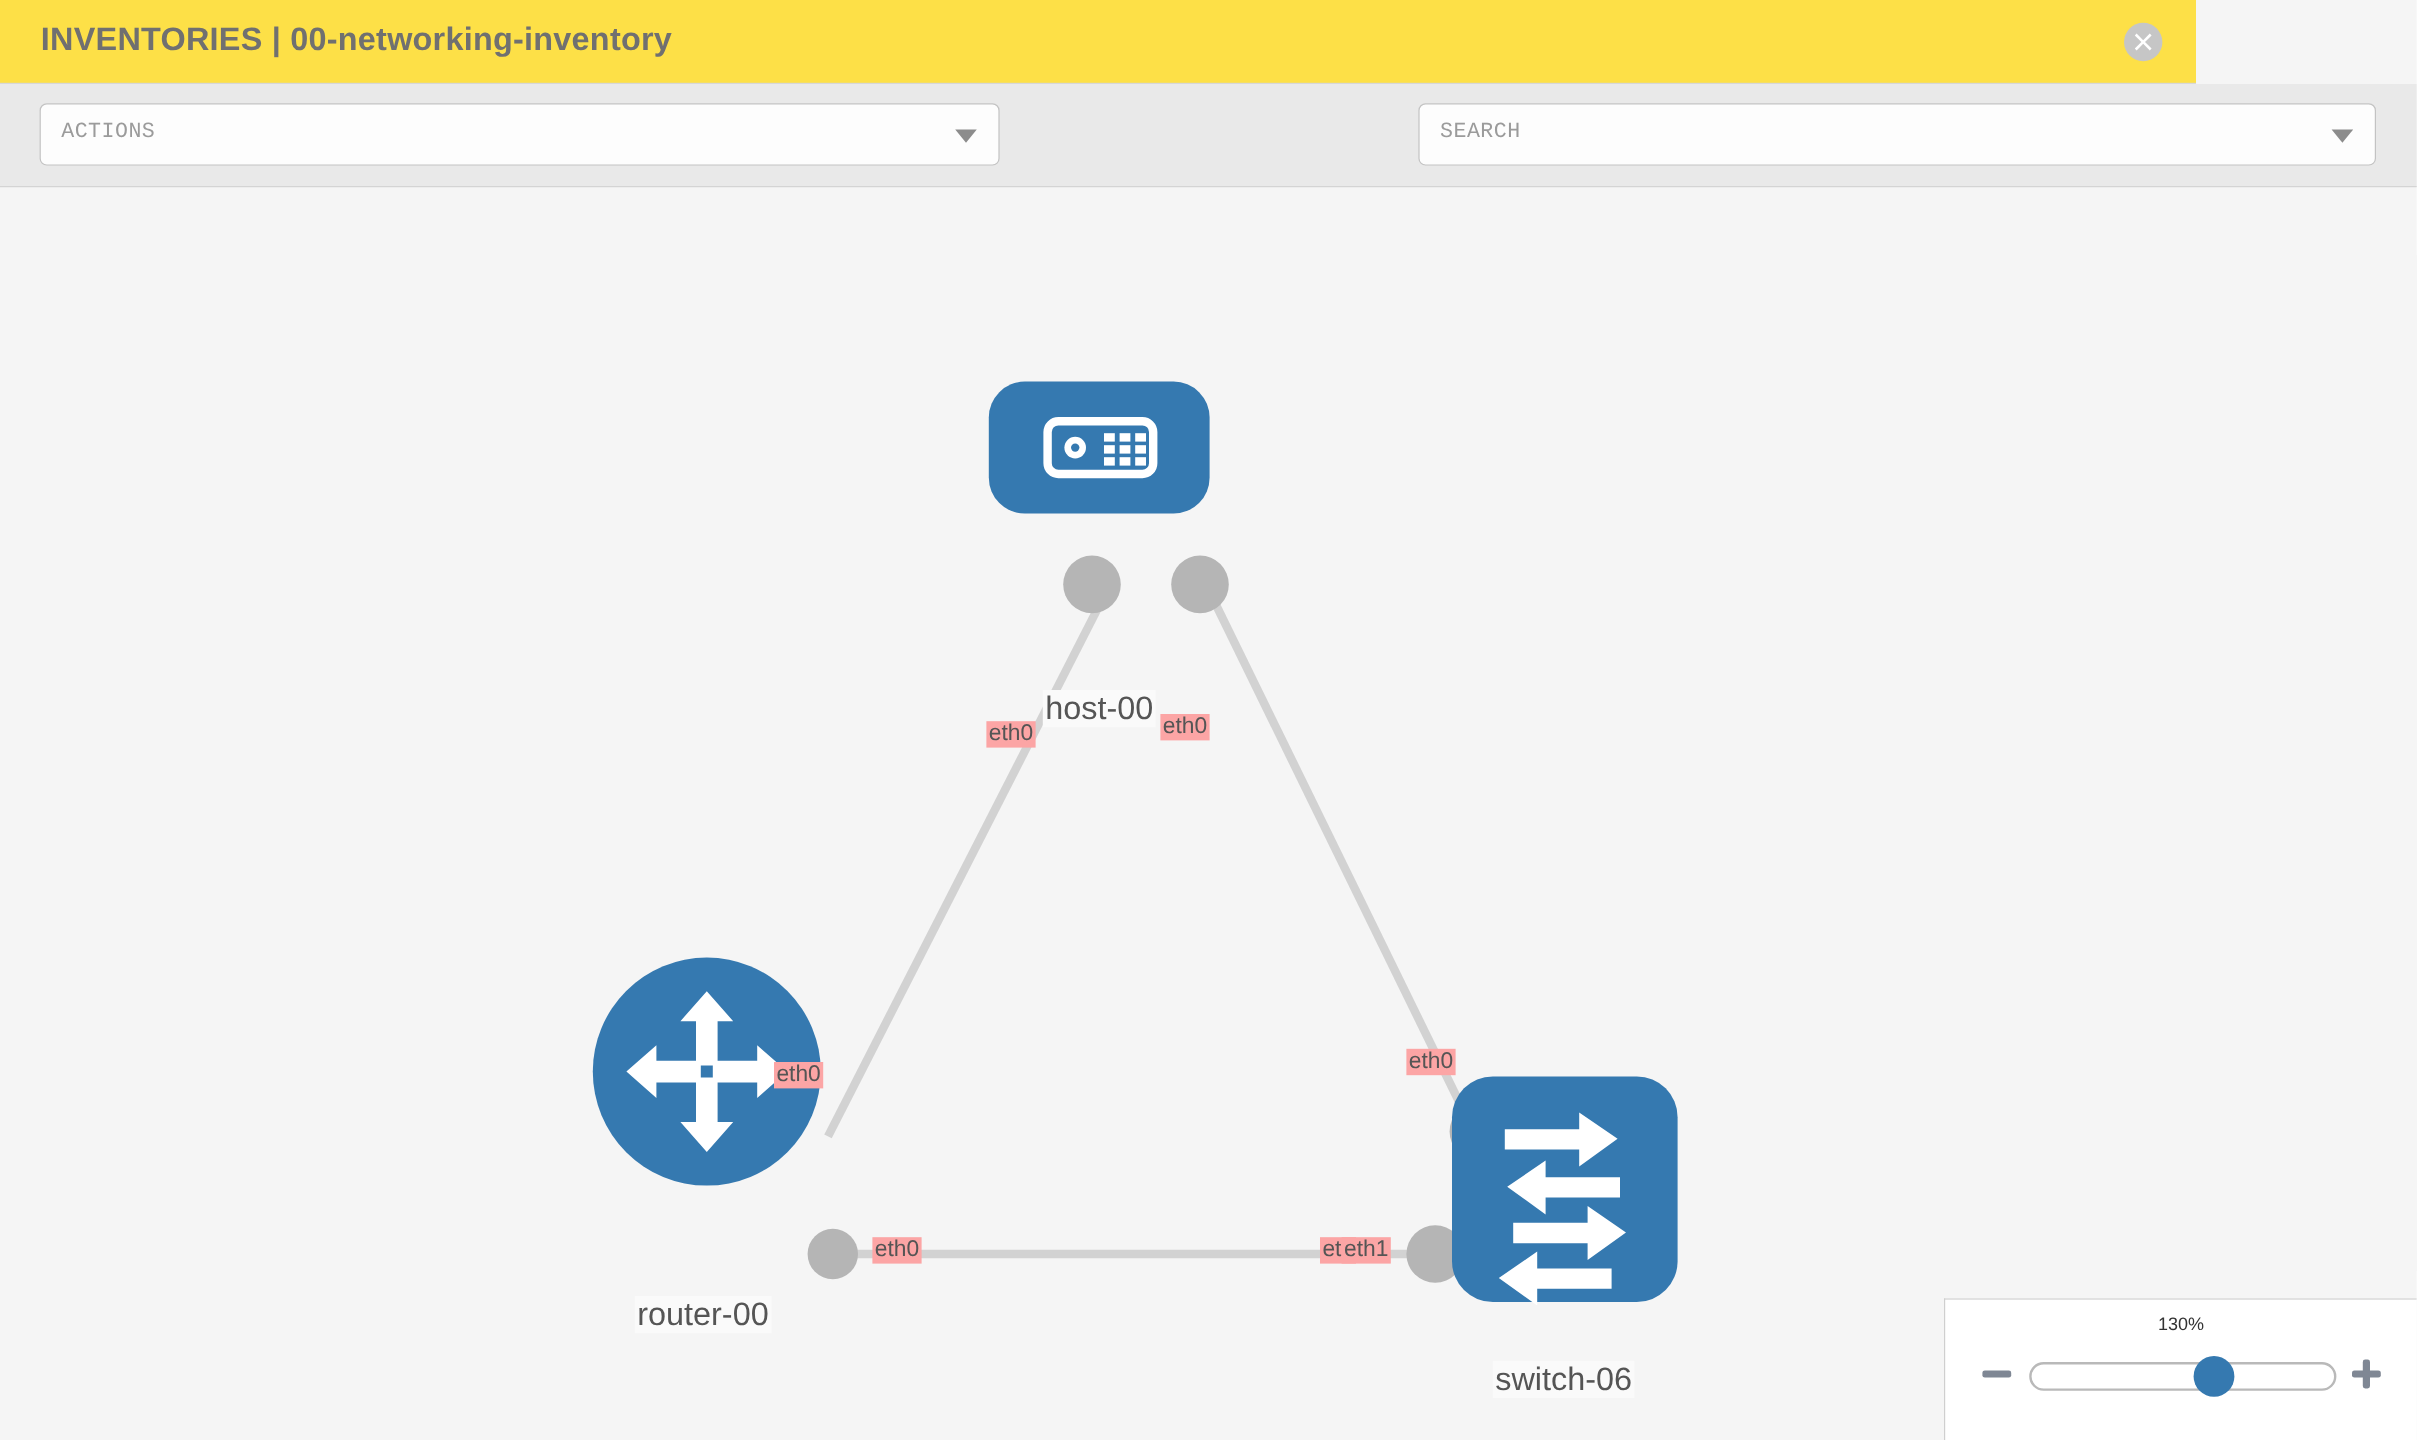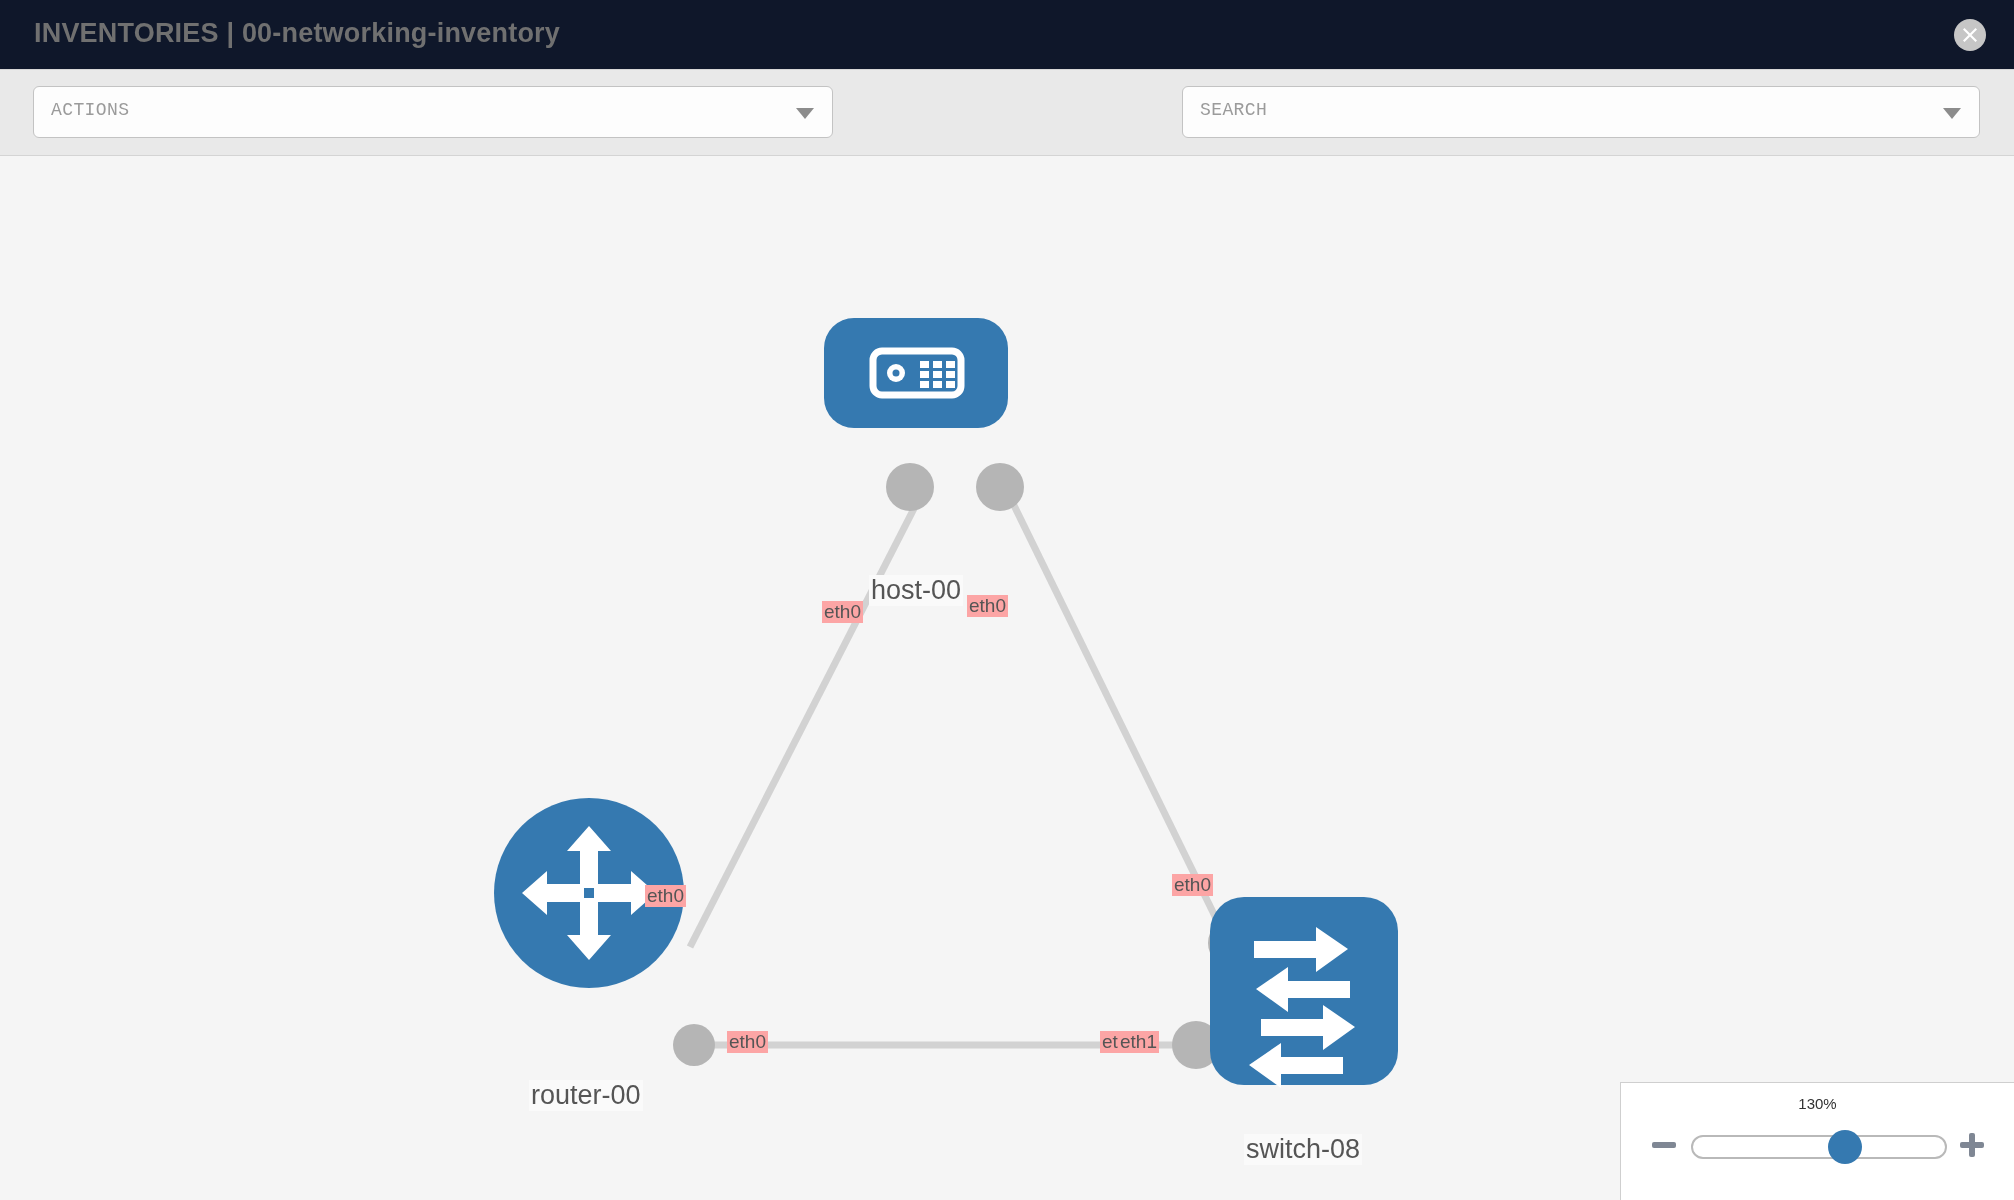--- a/index.html
+++ b/index.html
@@ -16,23 +16,23 @@
     position: relative;
     width: 2014px;
     height: 1200px;
     background: #f5f5f5;
   }
 
   
   .header {
     position: absolute;
     top: 0; left: 0;
-    width: 2014px;
+    width: 1830px;
     height: 70px;
-    background: #0f172a;
+    background: #fde047;
     border-bottom: 1px solid #d7d7d7;
   }
   .header-title {
     position: absolute;
     left: 34px;
     top: 18px;
     font-size: 27px;
     font-weight: bold;
     color: #707070;
     letter-spacing: 0.2px;
@@ -281,21 +281,21 @@
 
           <path d="M1355 870 l-32 -22 v14 h-62 v17 h62 v14 z"></path>
 
           <path d="M1249 908 l32 -22 v14 h62 v17 h-62 v14 z"></path>
         </g>
       </g>
     </svg>
 
     <div class="node-label" style="left:869px; top:418px;">host-00</div>
     <div class="node-label" style="left:529px; top:923px;">router-00</div>
-    <div class="node-label" style="left:1244px; top:977px;">switch-08</div>
+    <div class="node-label" style="left:1244px; top:977px;">switch-06</div>
 
     <div class="iface-label" style="left:822px; top:444px;">eth0</div>
     <div class="iface-label" style="left:967px; top:438px;">eth0</div>
     <div class="iface-label" style="left:645px; top:728px;">eth0</div>
     <div class="iface-label" style="left:1172px; top:717px;">eth0</div>
     <div class="iface-label" style="left:727px; top:874px;">eth0</div>
     <div class="iface-label" style="left:1100px; top:874px;">eth</div>
     <div class="iface-label" style="left:1118px; top:874px;">eth1</div>
   </div>
 

